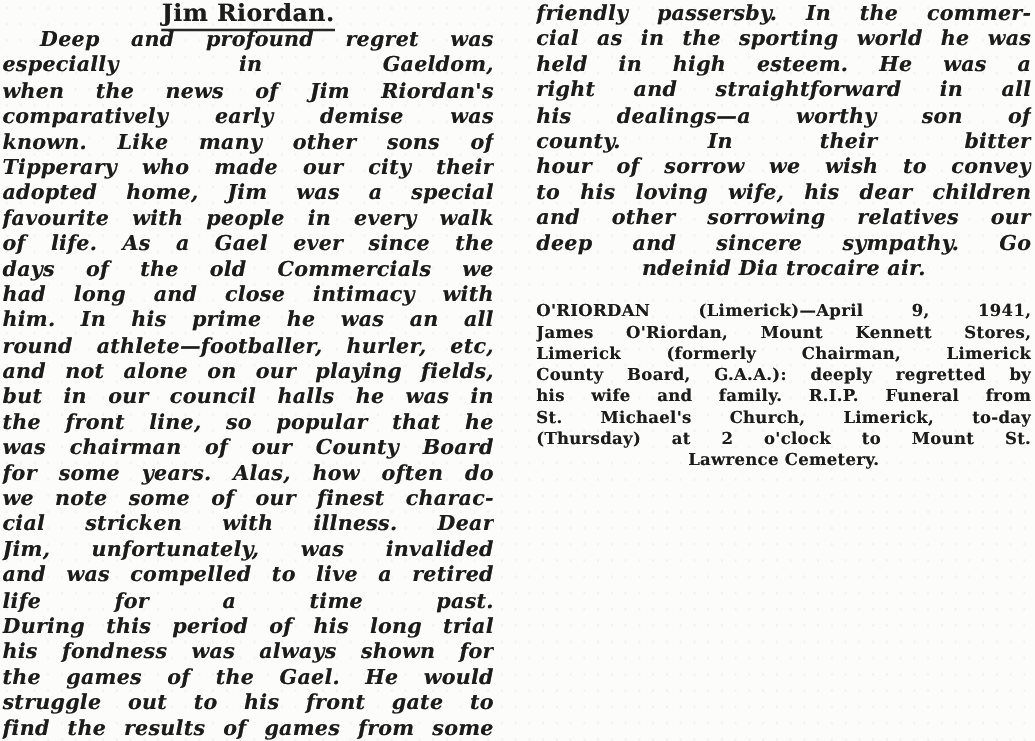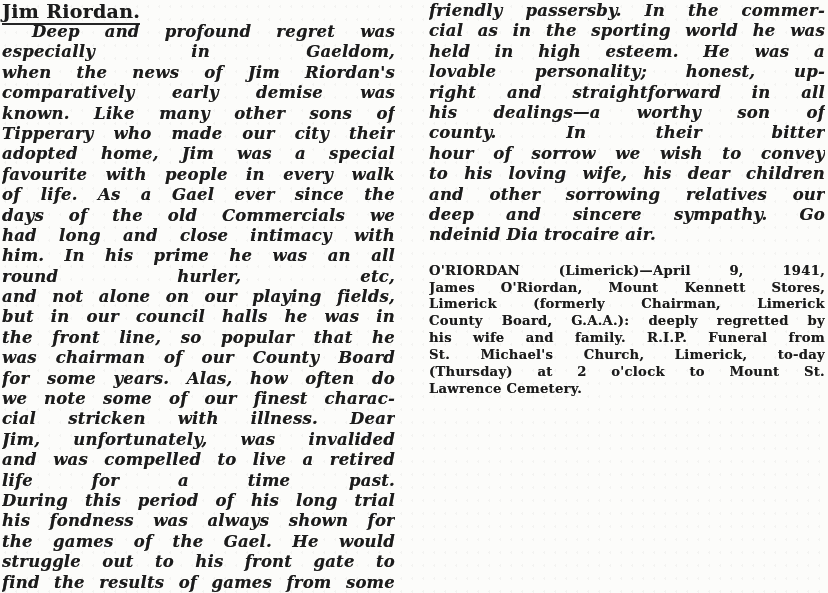--- a/index.html
+++ b/index.html
@@ -11,20 +11,21 @@
     background-image: radial-gradient(rgba(0,0,0,0.035) 1px, transparent 1px);
     background-size: 11px 13px;
     padding:1px 3px 0 2px;
     display:flex;
     gap:34px;
     overflow:hidden;
     font-family:"DejaVu Serif", serif;
     font-weight:bold;
     color:#1c1c1c;
     text-shadow:0 0 0.5px rgba(20,20,20,0.55);
+    text-align:center;
   }
   .col { box-sizing:border-box; }
   .col-left  { width:400px; }
   .col-right { width:403px; }
   .headline { font-size:19px; line-height:21px; height:21px; letter-spacing:0.3px; }
   .headline span { border-bottom:2px solid #262626; padding-bottom:1px; }
   .block.body .line {
     font-size:16.5px;
     line-height:20.4px;
     height:20.4px;
@@ -142,20 +143,21 @@
           <span>In</span>
           <span>his</span>
           <span>prime</span>
           <span>he</span>
           <span>was</span>
           <span>an</span>
           <span>all</span>
         </div>
         <div class="line j">
           <span>round</span>
+          <span>athlete—footballer,</span>
           <span>hurler,</span>
           <span>etc,</span>
         </div>
         <div class="line j">
           <span>and</span>
           <span>not</span>
           <span>alone</span>
           <span>on</span>
           <span>our</span>
           <span>playing</span>
@@ -303,26 +305,20 @@
         <div class="line j">
           <span>held</span>
           <span>in</span>
           <span>high</span>
           <span>esteem.</span>
           <span>He</span>
           <span>was</span>
           <span>a</span>
         </div>
         <div class="line j">
-          <span>lovable</span>
-          <span>personality;</span>
-          <span>honest,</span>
-          <span>up-</span>
-        </div>
-        <div class="line j">
           <span>right</span>
           <span>and</span>
           <span>straightforward</span>
           <span>in</span>
           <span>all</span>
         </div>
         <div class="line j">
           <span>his</span>
           <span>dealings—a</span>
           <span>worthy</span>

